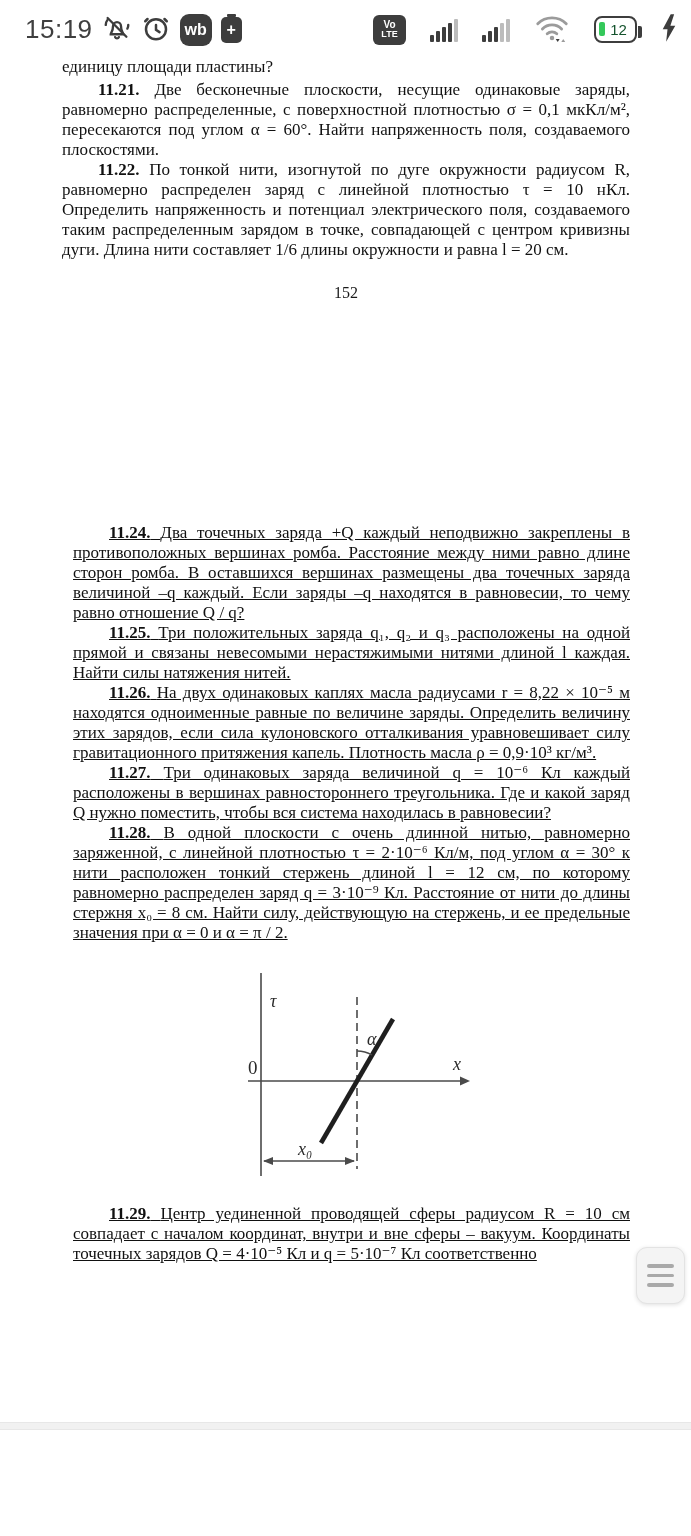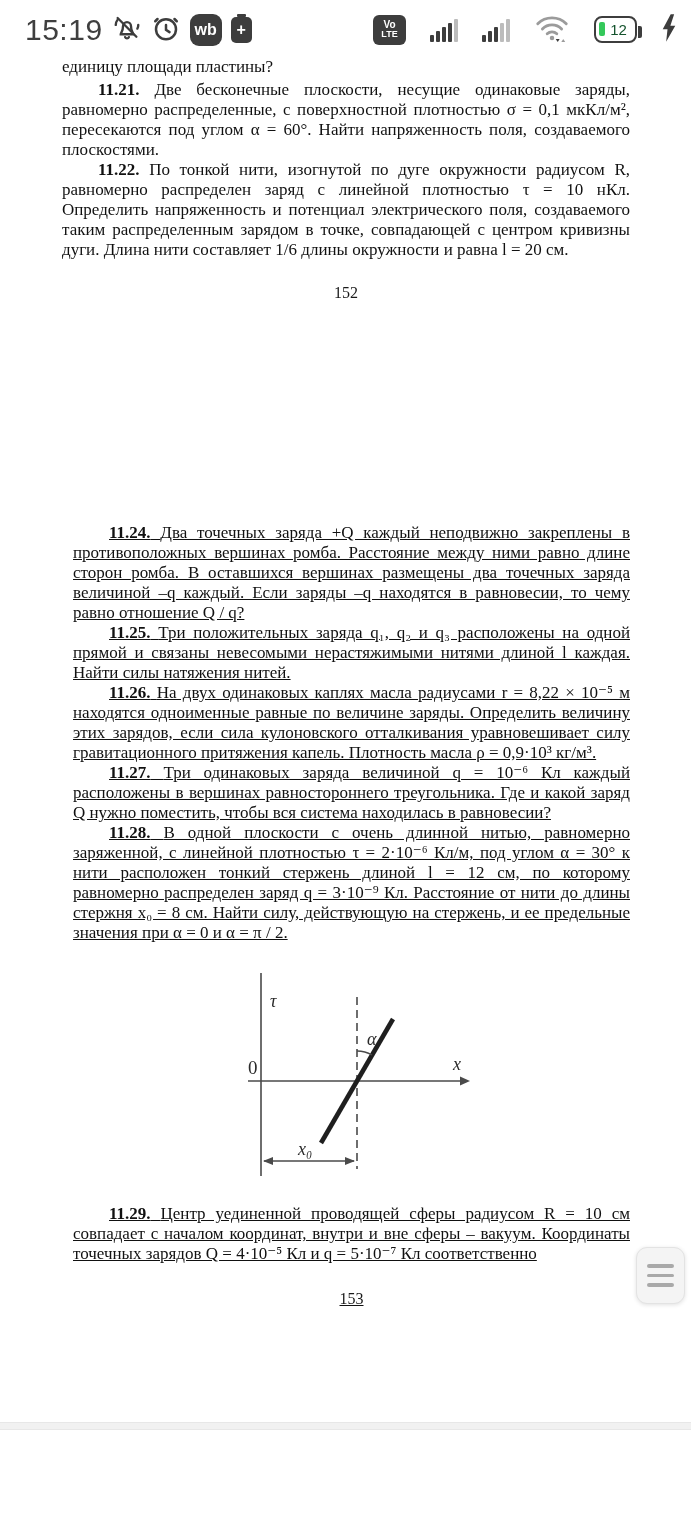--- a/index.html
+++ b/index.html
@@ -10,21 +10,21 @@
   }
 
   
   .statusbar {
     position:absolute; top:0; left:0; width:691px; height:55px;
     display:flex; align-items:center; padding:4px 14px 0 25px; box-sizing:border-box;
     font-family:"Liberation Sans","DejaVu Sans",sans-serif; color:#3d3d3d;
     background:#fff;
   }
   .sb-left { display:flex; align-items:center; gap:9px; }
-  .sb-time { font-size:30px; letter-spacing:0.5px; color:#3f3f3f; }
+  .sb-time { font-size:26px; letter-spacing:0.5px; color:#3f3f3f; }
   .sb-right { margin-left:auto; display:flex; align-items:center; gap:24px; }
   .badge-dark {
     background:#3d3d3d; color:#fff; border-radius:9px;
     display:flex; align-items:center; justify-content:center;
   }
   .wb-badge { width:32px; height:32px; font-size:16px; font-weight:bold; }
   .battplus-badge { width:21px; height:26px; border-radius:5px; font-size:16px; font-weight:bold; position:relative; }
   .battplus-nub { position:absolute; top:-3px; left:6px; width:9px; height:3px; background:#3d3d3d; border-radius:1px; }
   .volte-badge { width:33px; height:30px; border-radius:6px; flex-direction:column; line-height:1; }
   .volte-badge span { display:block; font-weight:bold; }
@@ -186,21 +186,20 @@
 
         <text x="22" y="34" class="figtext">τ</text>
         <text x="0" y="101" class="figtext upright">0</text>
         <text x="205" y="97" class="figtext">x</text>
         <text x="119" y="72" class="figtext">α</text>
         <text x="50" y="182" class="figtext">x₀</text>
       </svg>
     </div>
 
     <p class="prob after-fig"><span class="pnum">11.29.</span> <span>Центр уединенной проводящей сферы радиусом R = 10 см совпадает с началом координат, внутри и вне сферы – вакуум. Координаты точечных зарядов Q = 4·10⁻⁵ Кл и q = 5·10⁻⁷ Кл соответственно</span></p>
-    <div class="pageno pageno-2">153</div>
   </div>
 
   <div class="pagegap gap2"></div>
 
   <div class="bookpage page-bottom">
     <p class="cont">r̄Q = (0; 0,05) м и  r̄q = (0,20; 0) м. Определить силу, действующую на</p>
   </div>
 
   <div class="float-menu">
     <span style="display:contents">

